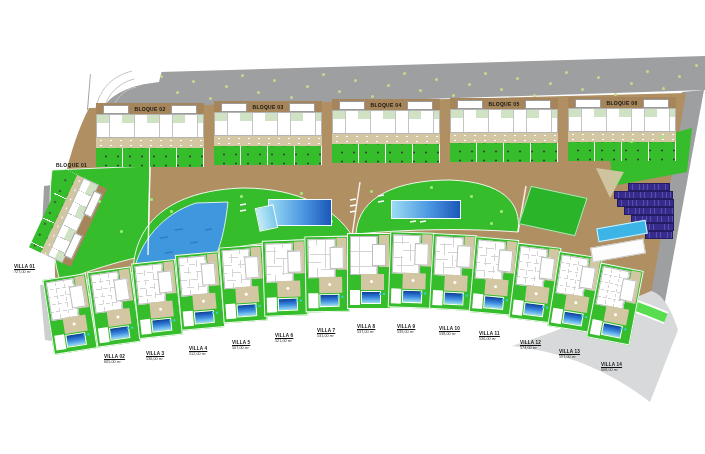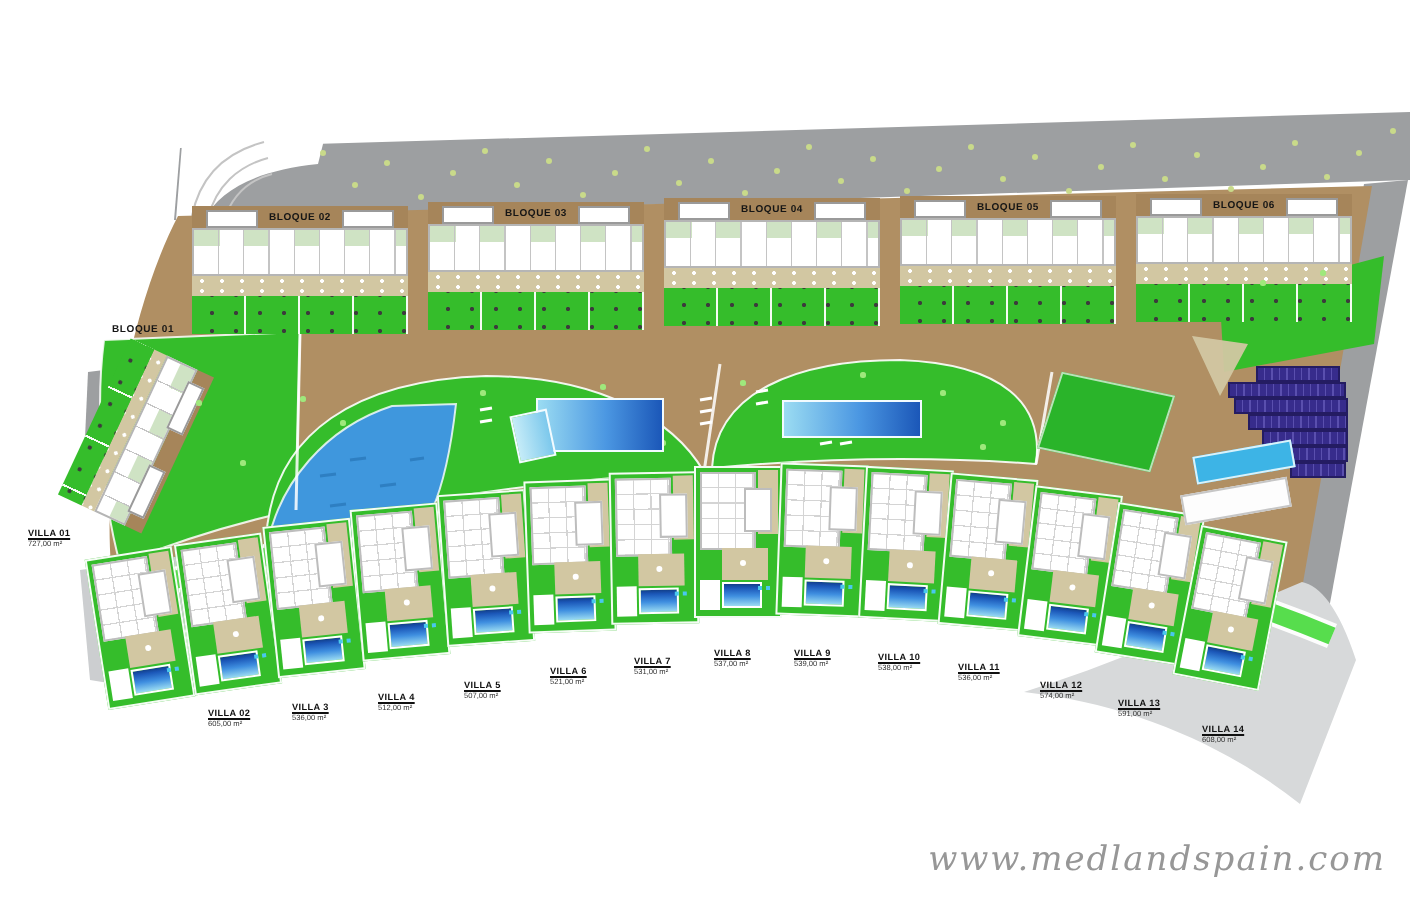--- a/index.html
+++ b/index.html
@@ -414,14 +414,13 @@
       <div class="row" style="left: 4px; top: 11px; width: 57px;"></div>
       <div class="row" style="left: 7px; top: 19px; width: 55px;"></div>
       <div class="row" style="left: 14px; top: 27px; width: 48px;"></div>
       <div class="row" style="left: 21px; top: 35px; width: 41px;"></div>
       <div class="row" style="left: 28px; top: 43px; width: 34px;"></div>
       <div class="row" style="left: 35px; top: 51px; width: 26px;"></div>
     </div>
   <div class="cyanpool" style="left:597px;top:224px;width:48px;height:12px;transform:rotate(-10deg);"></div>
   <div class="court" style="left:591px;top:243px;width:52px;height:13px;transform:rotate(-10deg);"></div>
 
-  <div class="watermark">www.medlandspain.com</div>
 </div>
 
 </body></html>

